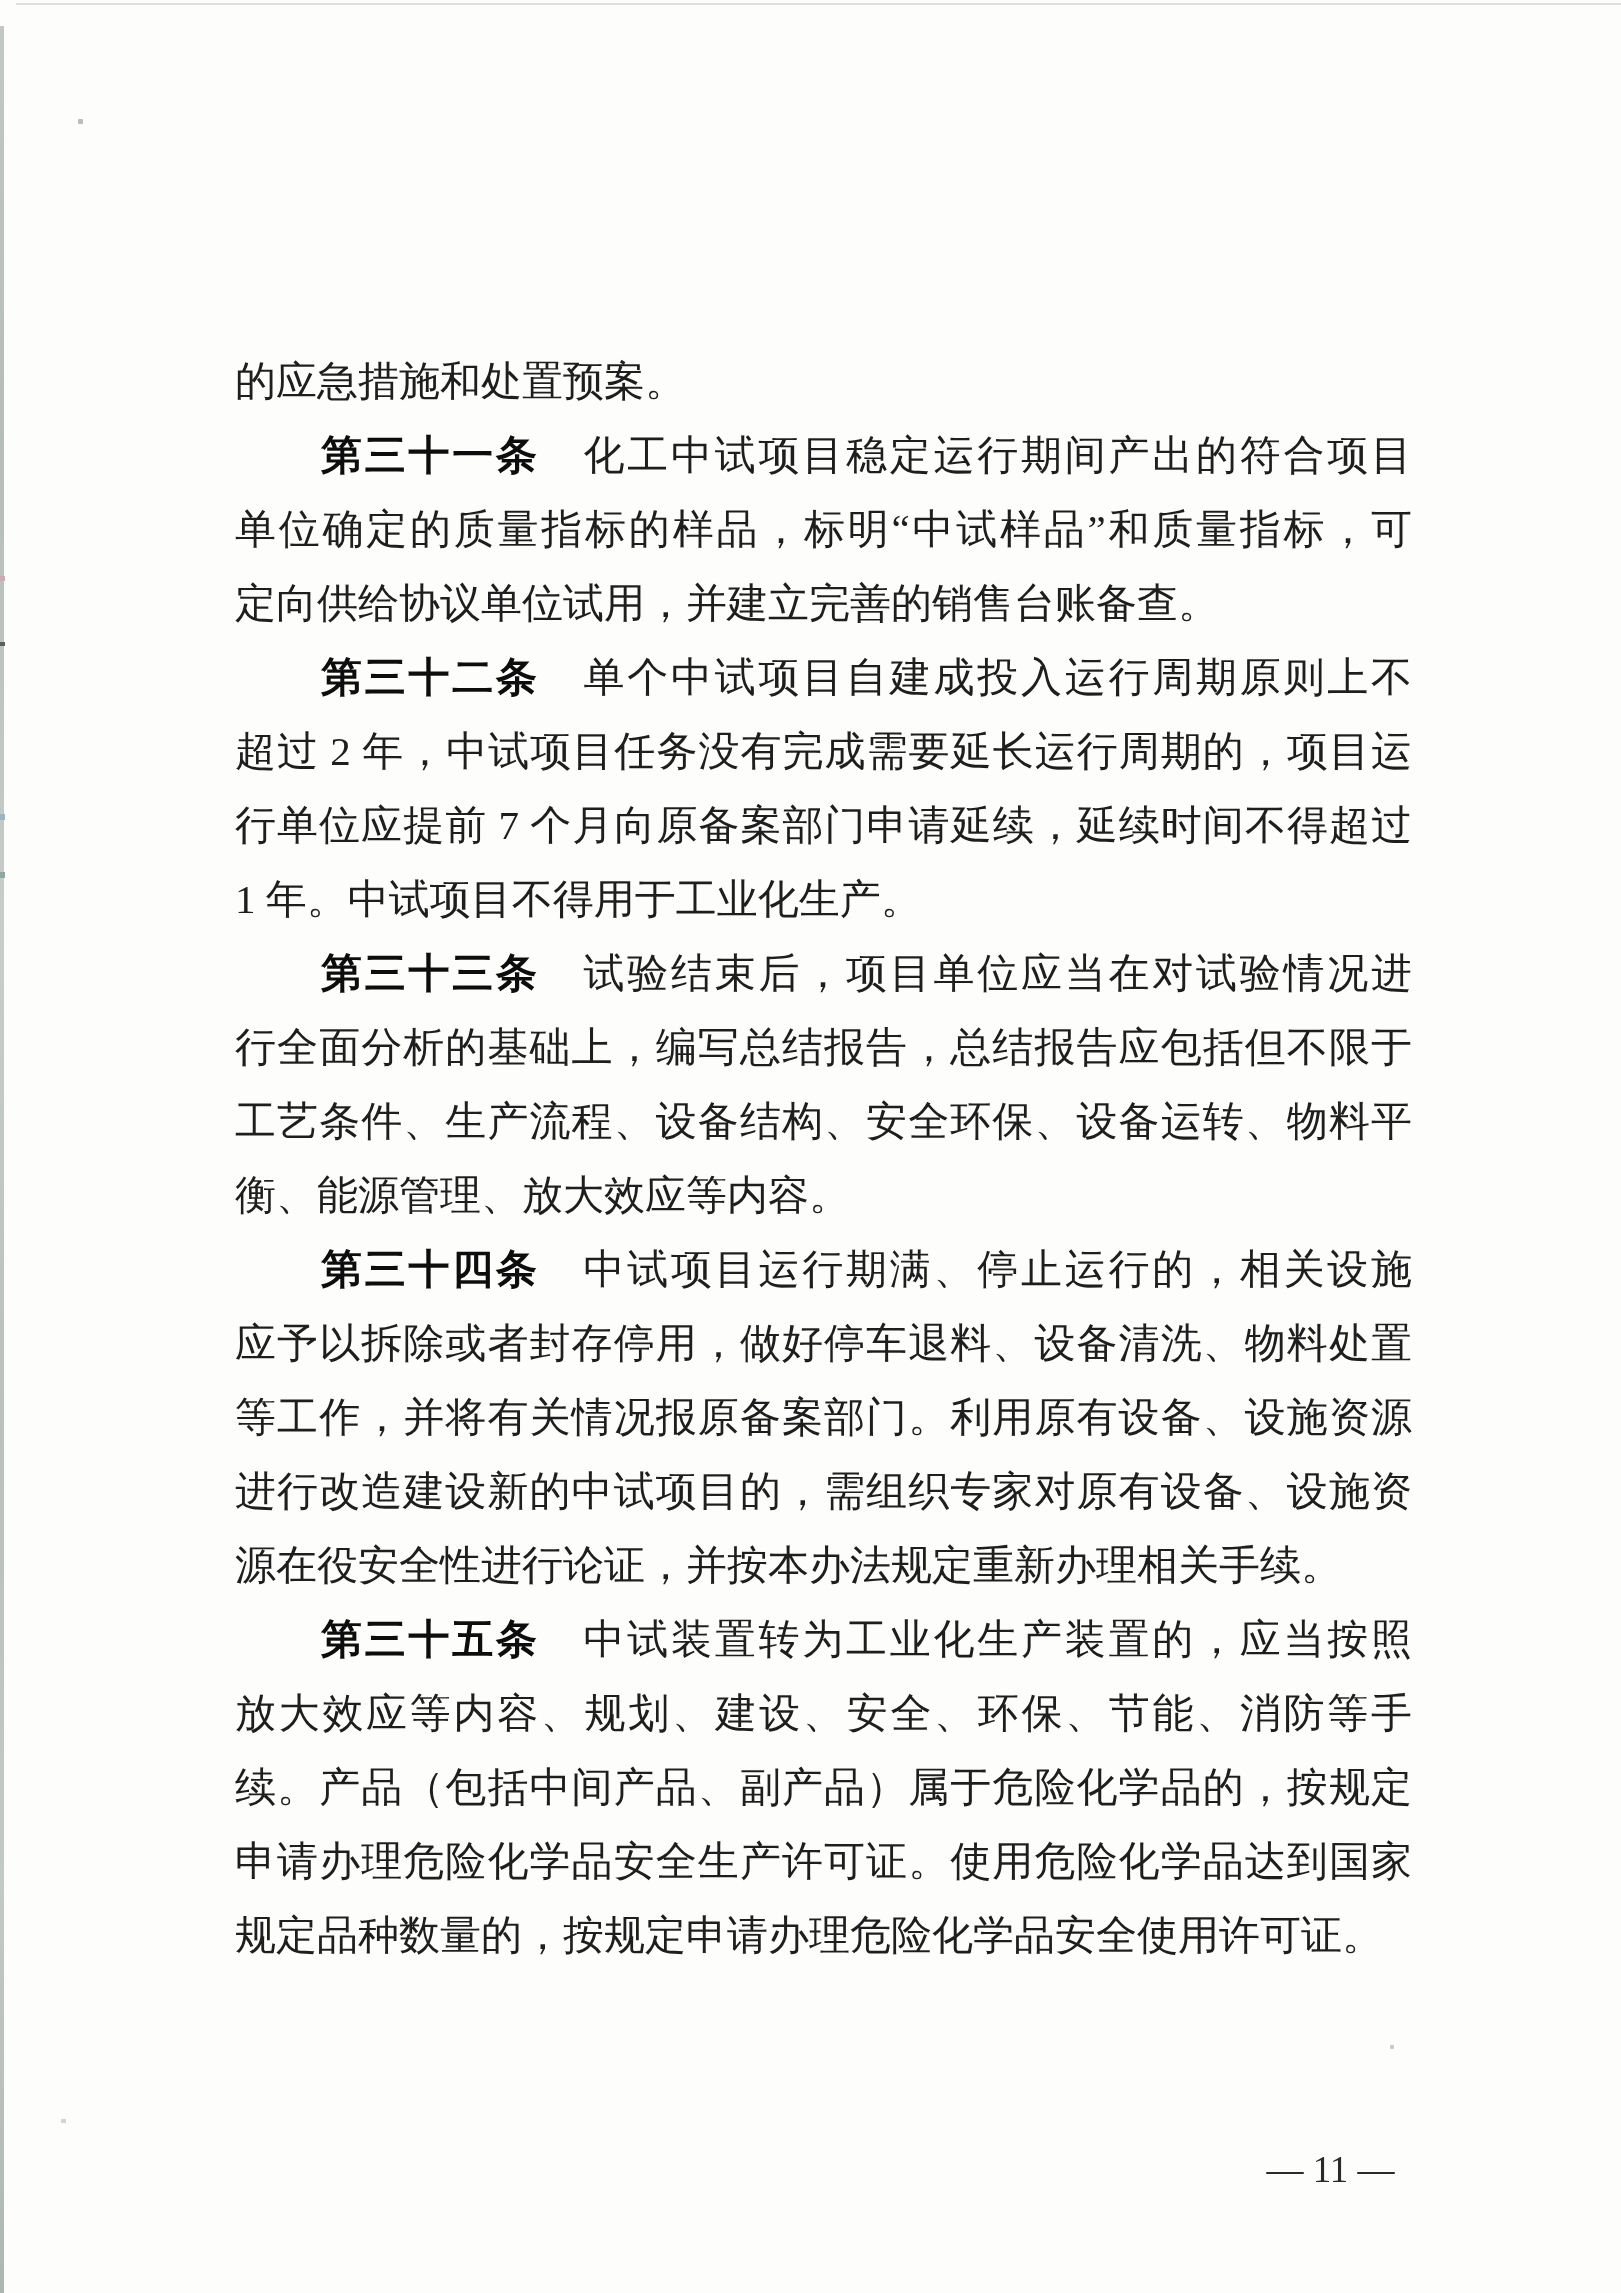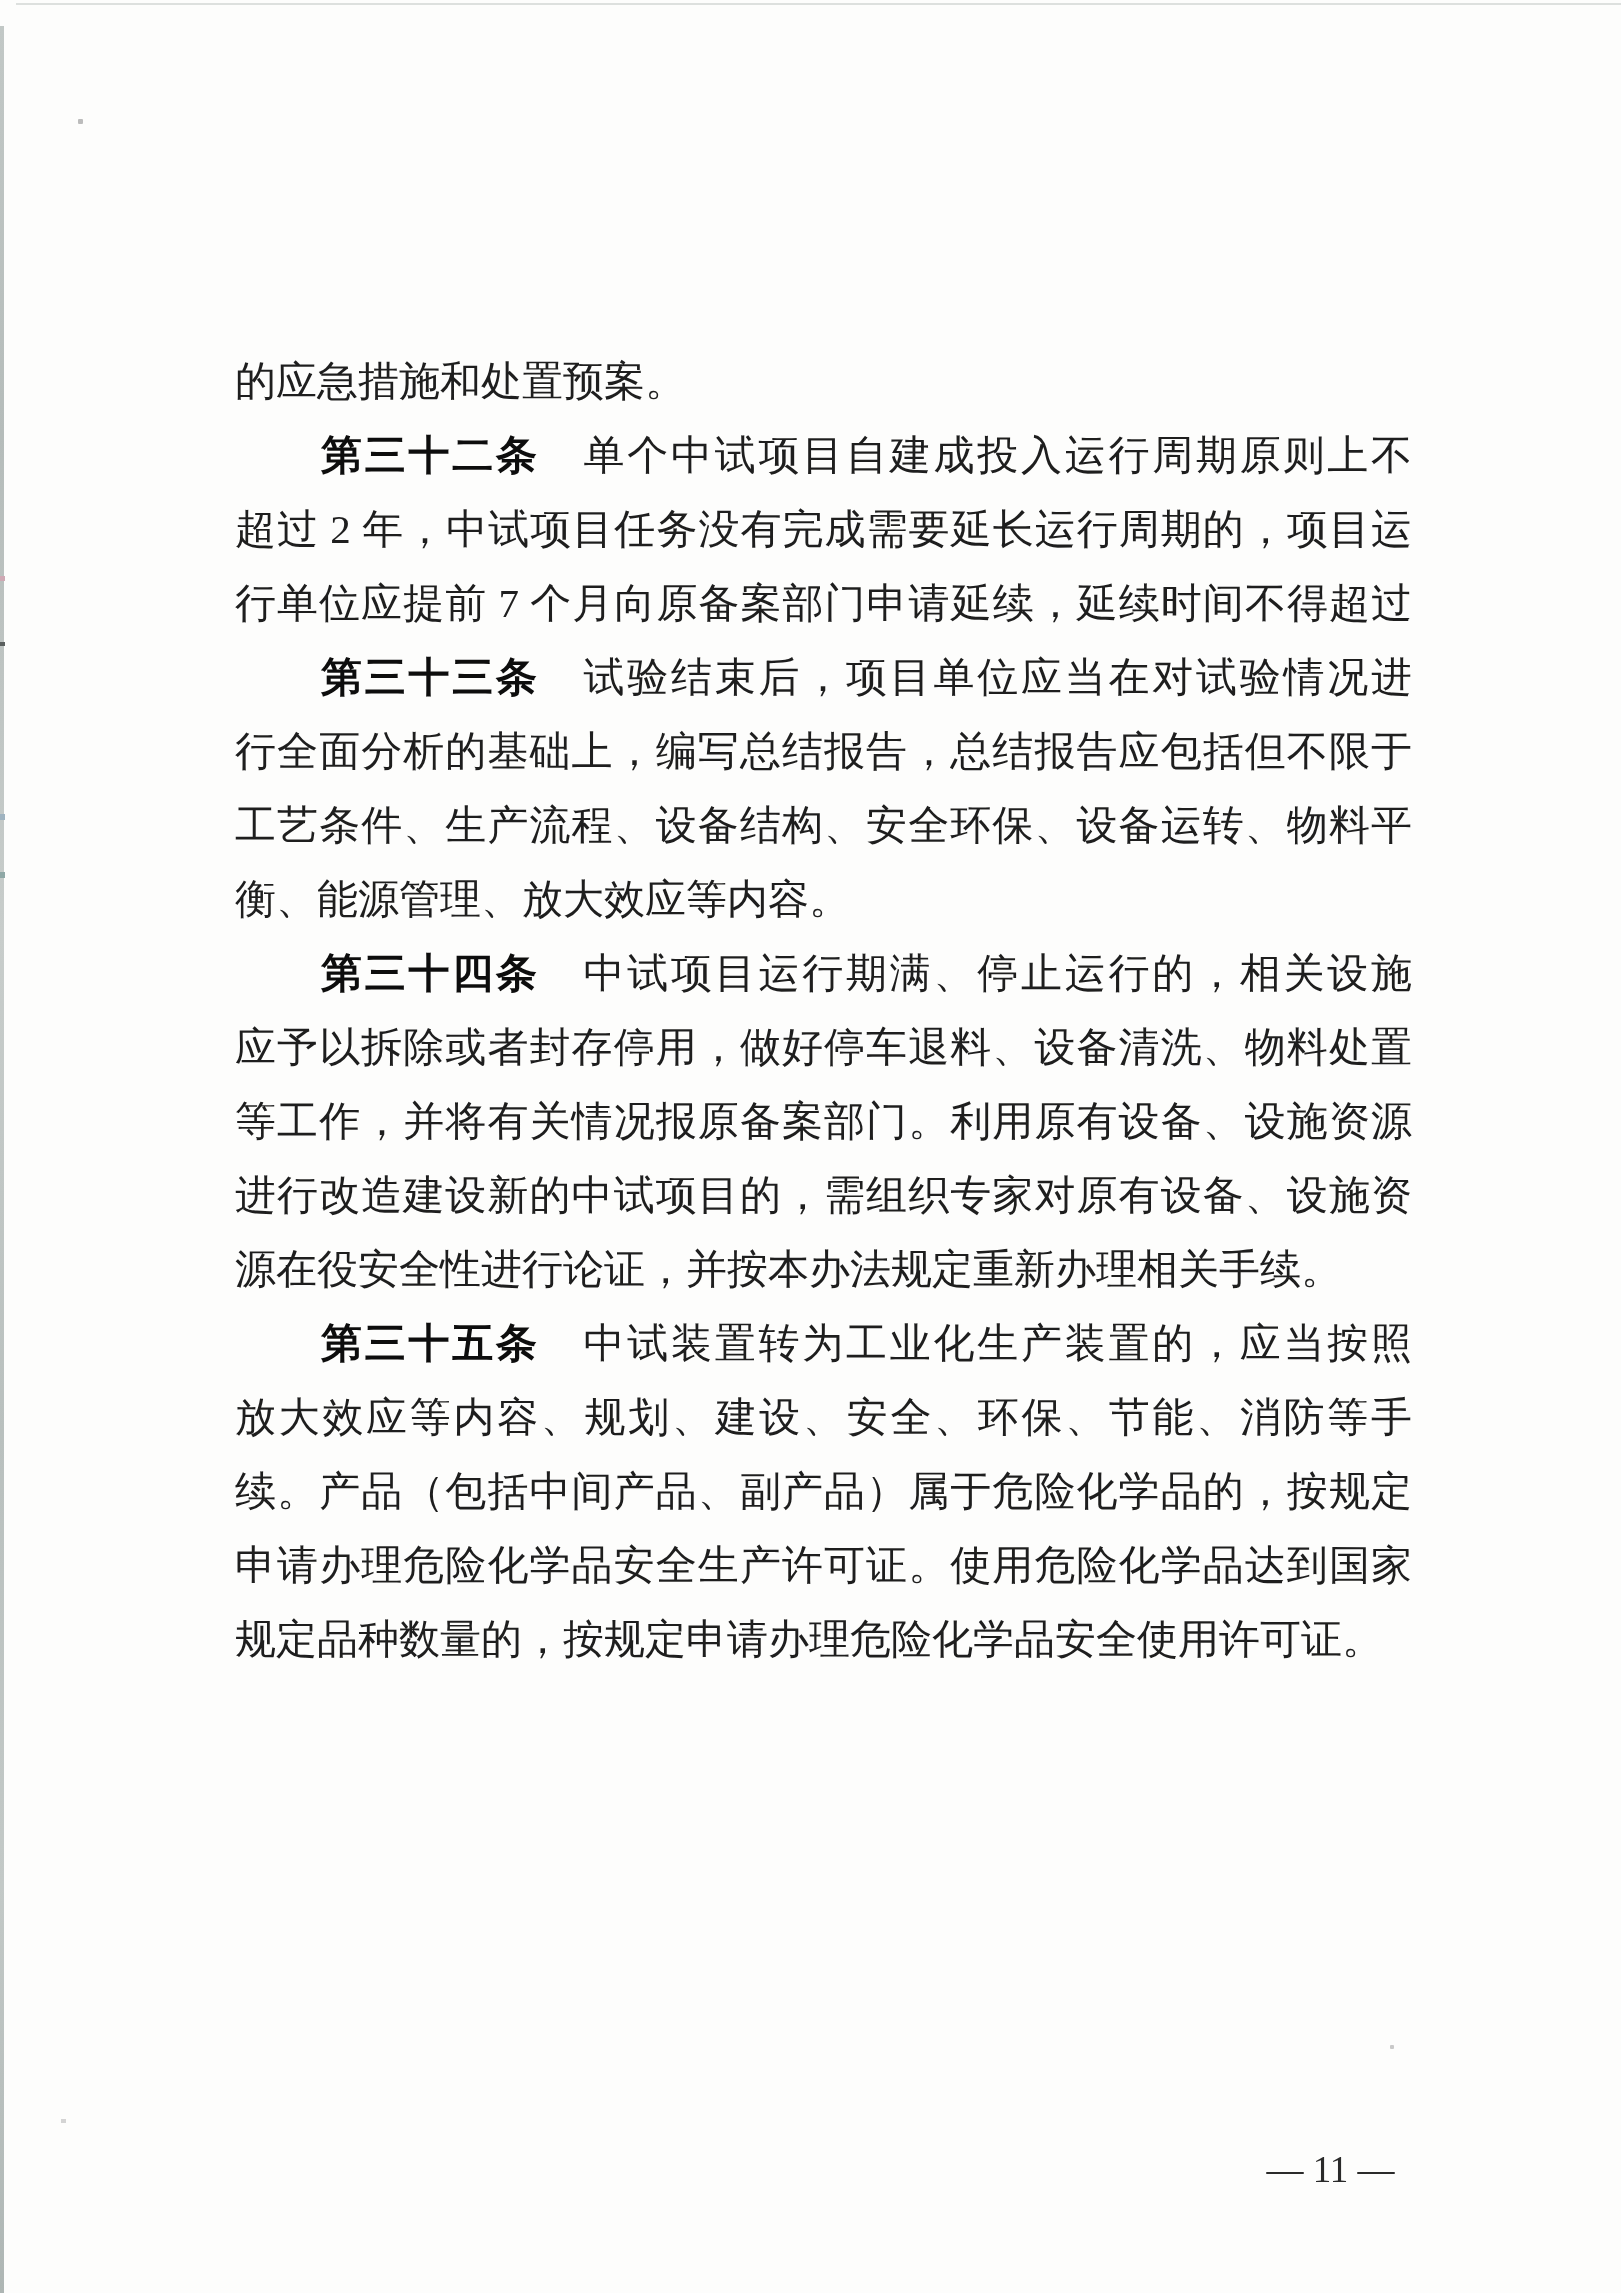--- a/index.html
+++ b/index.html
@@ -98,23 +98,29 @@
   <div class="edge-tick tick-4"></div>
   <div class="speck-1"></div>
   <div class="speck-2"></div>
   <div class="speck-3"></div>
 
   <main class="doc-body">
       <div class="paragraph">
         <div class="line last">的应急措施和处置预案。</div>
       </div>
       <div class="paragraph">
+        <div class="line first"><span class="article-label">第三十一条</span>　化工中试项目稳定运行期间产出的符合项目</div>
+        <div class="line">单位确定的质量指标的样品，标明“中试样品”和质量指标，可</div>
+        <div class="line last">定向供给协议单位试用，并建立完善的销售台账备查。</div>
+      </div>
+      <div class="paragraph">
         <div class="line first"><span class="article-label">第三十二条</span>　单个中试项目自建成投入运行周期原则上不</div>
         <div class="line">超过 2 年，中试项目任务没有完成需要延长运行周期的，项目运</div>
         <div class="line">行单位应提前 7 个月向原备案部门申请延续，延续时间不得超过</div>
+        <div class="line last">1 年。中试项目不得用于工业化生产。</div>
       </div>
       <div class="paragraph">
         <div class="line first"><span class="article-label">第三十三条</span>　试验结束后，项目单位应当在对试验情况进</div>
         <div class="line">行全面分析的基础上，编写总结报告，总结报告应包括但不限于</div>
         <div class="line">工艺条件、生产流程、设备结构、安全环保、设备运转、物料平</div>
         <div class="line last">衡、能源管理、放大效应等内容。</div>
       </div>
       <div class="paragraph">
         <div class="line first"><span class="article-label">第三十四条</span>　中试项目运行期满、停止运行的，相关设施</div>
         <div class="line">应予以拆除或者封存停用，做好停车退料、设备清洗、物料处置</div>

